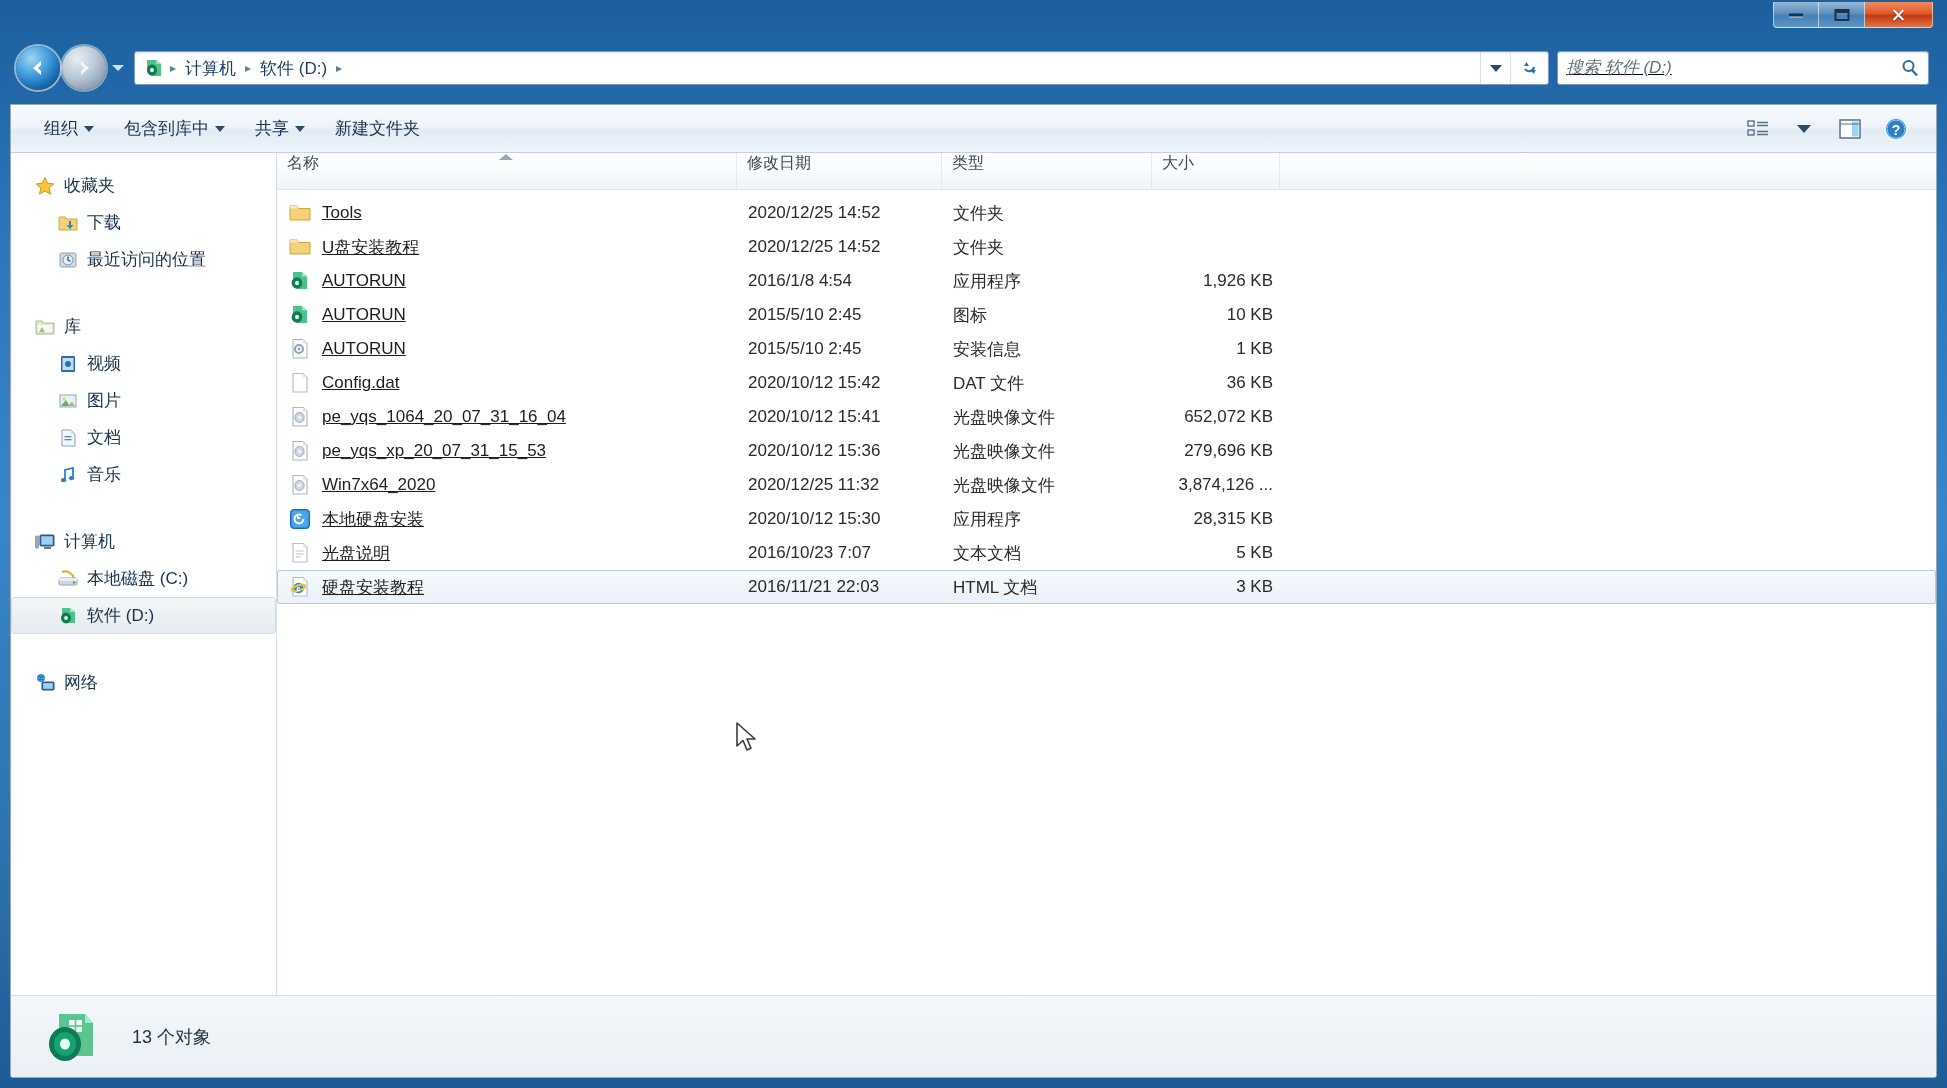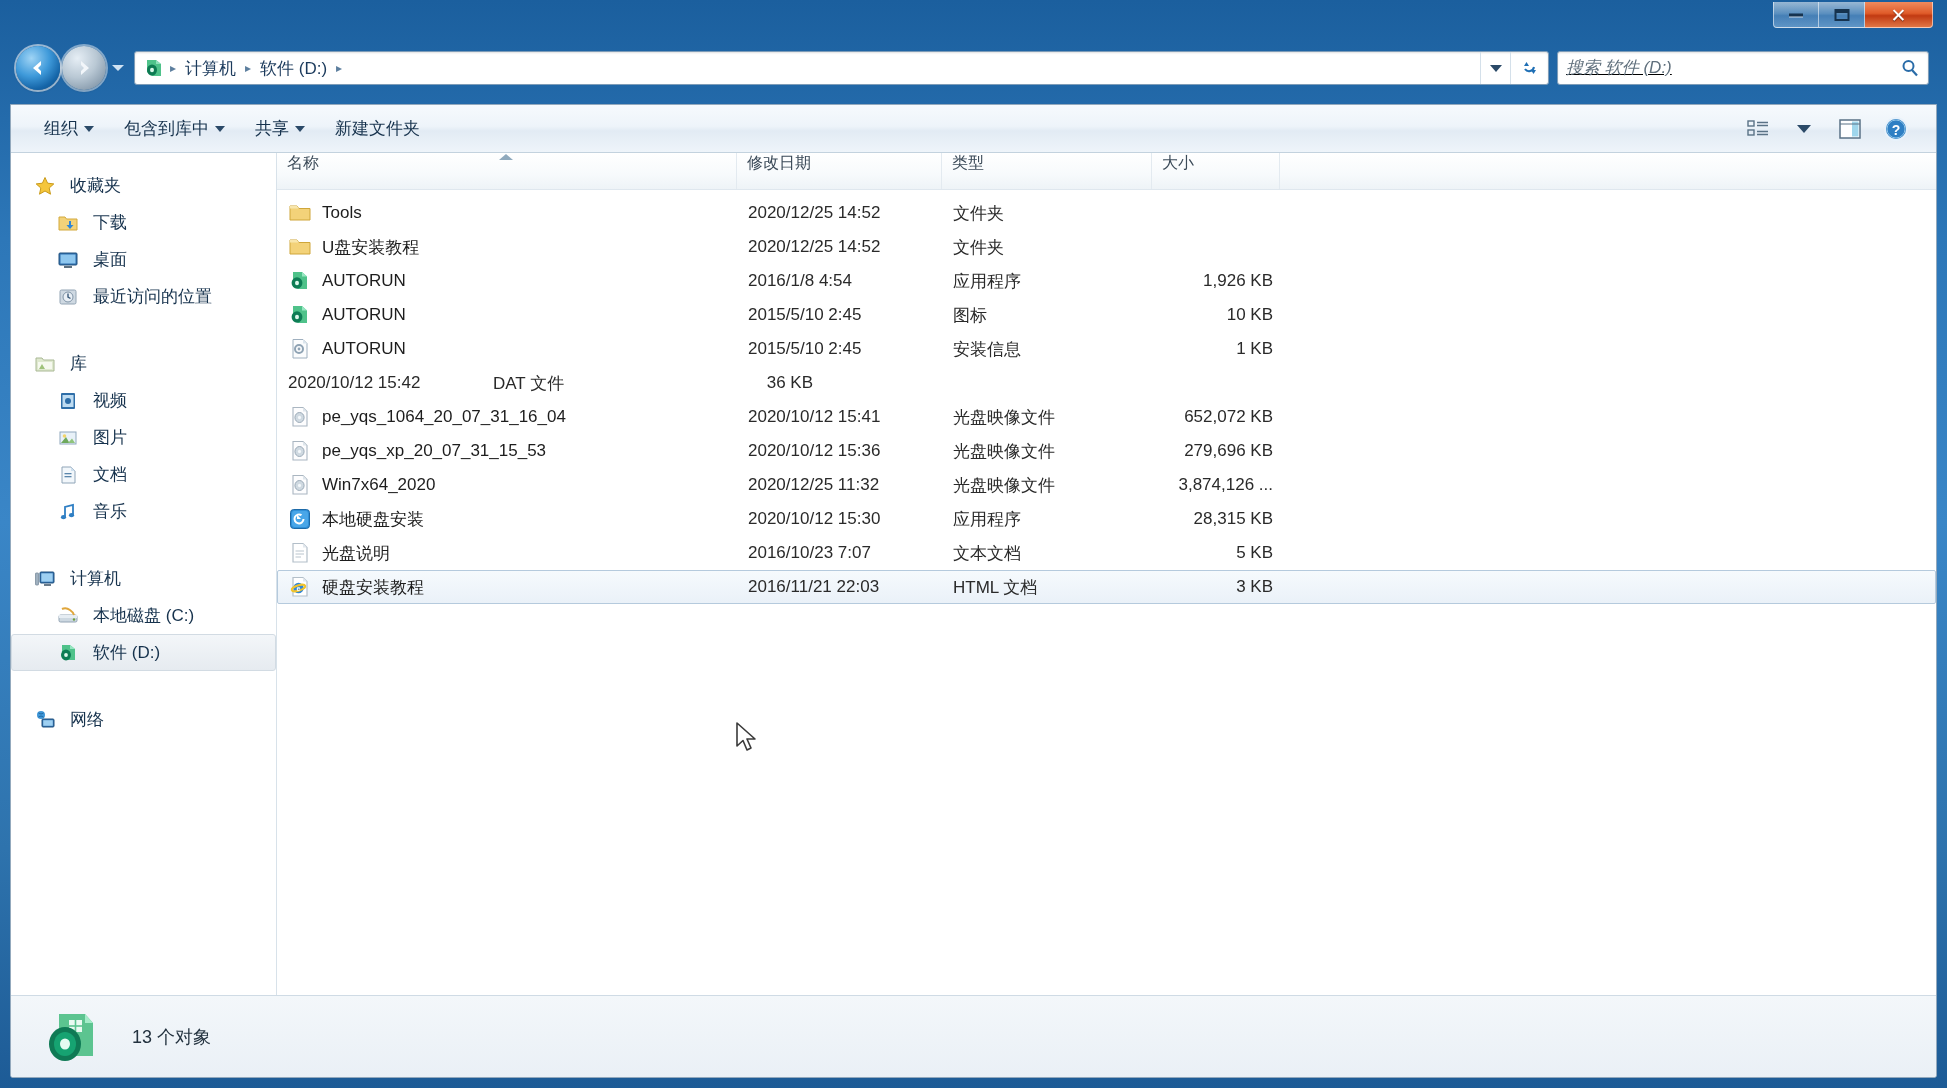--- a/index.html
+++ b/index.html
@@ -152,21 +152,21 @@
     width: 266px; min-width: 266px;
     background: #fff;
     border-right: 1px solid #d8e2ea;
     padding-top: 14px;
     overflow: hidden;
     position: relative;
   }
   .navgroup { margin-bottom: 4px; }
   .navitem {
     height: 37px; display: flex; align-items: center;
-    padding-left: 22px; gap: 14px; cursor: default; font-size: 17px; color: #16324d;
+    padding-left: 22px; gap: 8px; cursor: default; font-size: 17px; color: #16324d;
     border: 1px solid transparent;
   }
   .navitem.child { padding-left: 45px; }
   .navitem.header { font-weight: normal; }
   .navitem.selected {
     background: linear-gradient(180deg,#f3f6f9 0%, #e6ebf0 100%);
     border: 1px solid #d2dbe3; border-radius: 3px;
   }
   .navspace { height: 26px; }
 
@@ -197,21 +197,21 @@
   .row {
     height: 34px; display: flex; align-items: center;
     font-size: 17px; color: #1d1d1d; cursor: default;
     border: 1px solid transparent;
   }
   .row.selected {
     background: linear-gradient(180deg,#f6fafd 0%, #eaf1f8 100%);
     border: 1px solid #b5cadd; border-radius: 2px;
   }
   .cell { padding-left: 10px; overflow: hidden; white-space: nowrap; }
-  .cell.name { width: 460px; display: flex; align-items: center; gap: 10px; }
+  .cell.name { width: 460px; display: flex; align-items: center; gap: 10px; text-decoration: underline; }
   .cell.date { width: 205px; color: #2a2a2a; }
   .cell.type { width: 210px; color: #2a2a2a; }
   .cell.size { width: 128px; text-align: right; padding-right: 8px; color:#2a2a2a; }
 
   
   .statusbar {
     height: 82px; min-height: 82px;
     background: linear-gradient(180deg,#f3f7fa 0%, #eaf0f6 100%);
     border-top: 1px solid #cfdbe5;
     display: flex; align-items: center; padding-left: 30px; gap: 29px;
@@ -374,30 +374,20 @@
               <svg width="22" height="22" viewBox="0 0 22 22">
                 <path d="M2 5 L8 5 L9.5 7 L20 7 L20 18 L2 18 Z" fill="#f3d279" stroke="#d3a93c" stroke-width="1"></path>
                 <path d="M14 9 L14 13 L16.5 13 L13 17 L9.5 13 L12 13 L12 9 Z" fill="#2f86d6"></path>
               </svg>
             </span>
             <span>下载</span>
           </div>
           <div class="navitem child">
             <span class="ico s22">
               <svg width="22" height="22" viewBox="0 0 22 22">
-                <rect x="2" y="4" width="18" height="12" rx="1" fill="#2f6fae" stroke="#23537f" stroke-width="1"></rect>
-                <rect x="3.5" y="5.5" width="15" height="9" fill="#8ec7ef"></rect>
-                <rect x="7" y="17" width="8" height="2" fill="#5d707f"></rect>
-              </svg>
-            </span>
-            <span>桌面</span>
-          </div>
-          <div class="navitem child">
-            <span class="ico s22">
-              <svg width="22" height="22" viewBox="0 0 22 22">
                 <rect x="3" y="4" width="16" height="14" rx="1.5" fill="#cfd9e2" stroke="#93a4b4" stroke-width="1"></rect>
                 <circle cx="11" cy="11" r="5" fill="#e9eff5" stroke="#7f93a6" stroke-width="1"></circle>
                 <path d="M11 7.5 L11 11 L13.5 12.5" stroke="#3a5a79" stroke-width="1.4" fill="none"></path>
               </svg>
             </span>
             <span>最近访问的位置</span>
           </div>
         </div>
 
         <div class="navspace"></div>
@@ -601,20 +591,29 @@
                     <circle cx="11" cy="12" r="1.4" fill="#8fa3b4"></circle>
                   </svg>
                 </span>
                 <span>AUTORUN</span>
               </div>
               <div class="cell date">2015/5/10 2:45</div>
               <div class="cell type">安装信息</div>
               <div class="cell size">1 KB</div>
             </div>
             <div class="row">
+              <div class="cell name">
+                <span class="ico s24">
+                  <svg width="24" height="24" viewBox="0 0 24 24">
+                    <path d="M5 2.5 L15 2.5 L19 6.5 L19 21 L5 21 Z" fill="#ffffff" stroke="#b3bfc9" stroke-width="1.2"></path>
+                    <path d="M15 2.5 L19 6.5 L15 6.5 Z" fill="#e2e8ee"></path>
+                  </svg>
+                </span>
+                <span>Config.dat</span>
+              </div>
               <div class="cell date">2020/10/12 15:42</div>
               <div class="cell type">DAT 文件</div>
               <div class="cell size">36 KB</div>
             </div>
             <div class="row">
               <div class="cell name">
                 <span class="ico s24">
                   <svg width="24" height="24" viewBox="0 0 24 24">
                     <path d="M5 2.5 L15 2.5 L19 6.5 L19 21 L5 21 Z" fill="#fdfdfe" stroke="#aab6c1" stroke-width="1.1"></path>
                     <path d="M15 2.5 L19 6.5 L15 6.5 Z" fill="#dfe6ec"></path>

